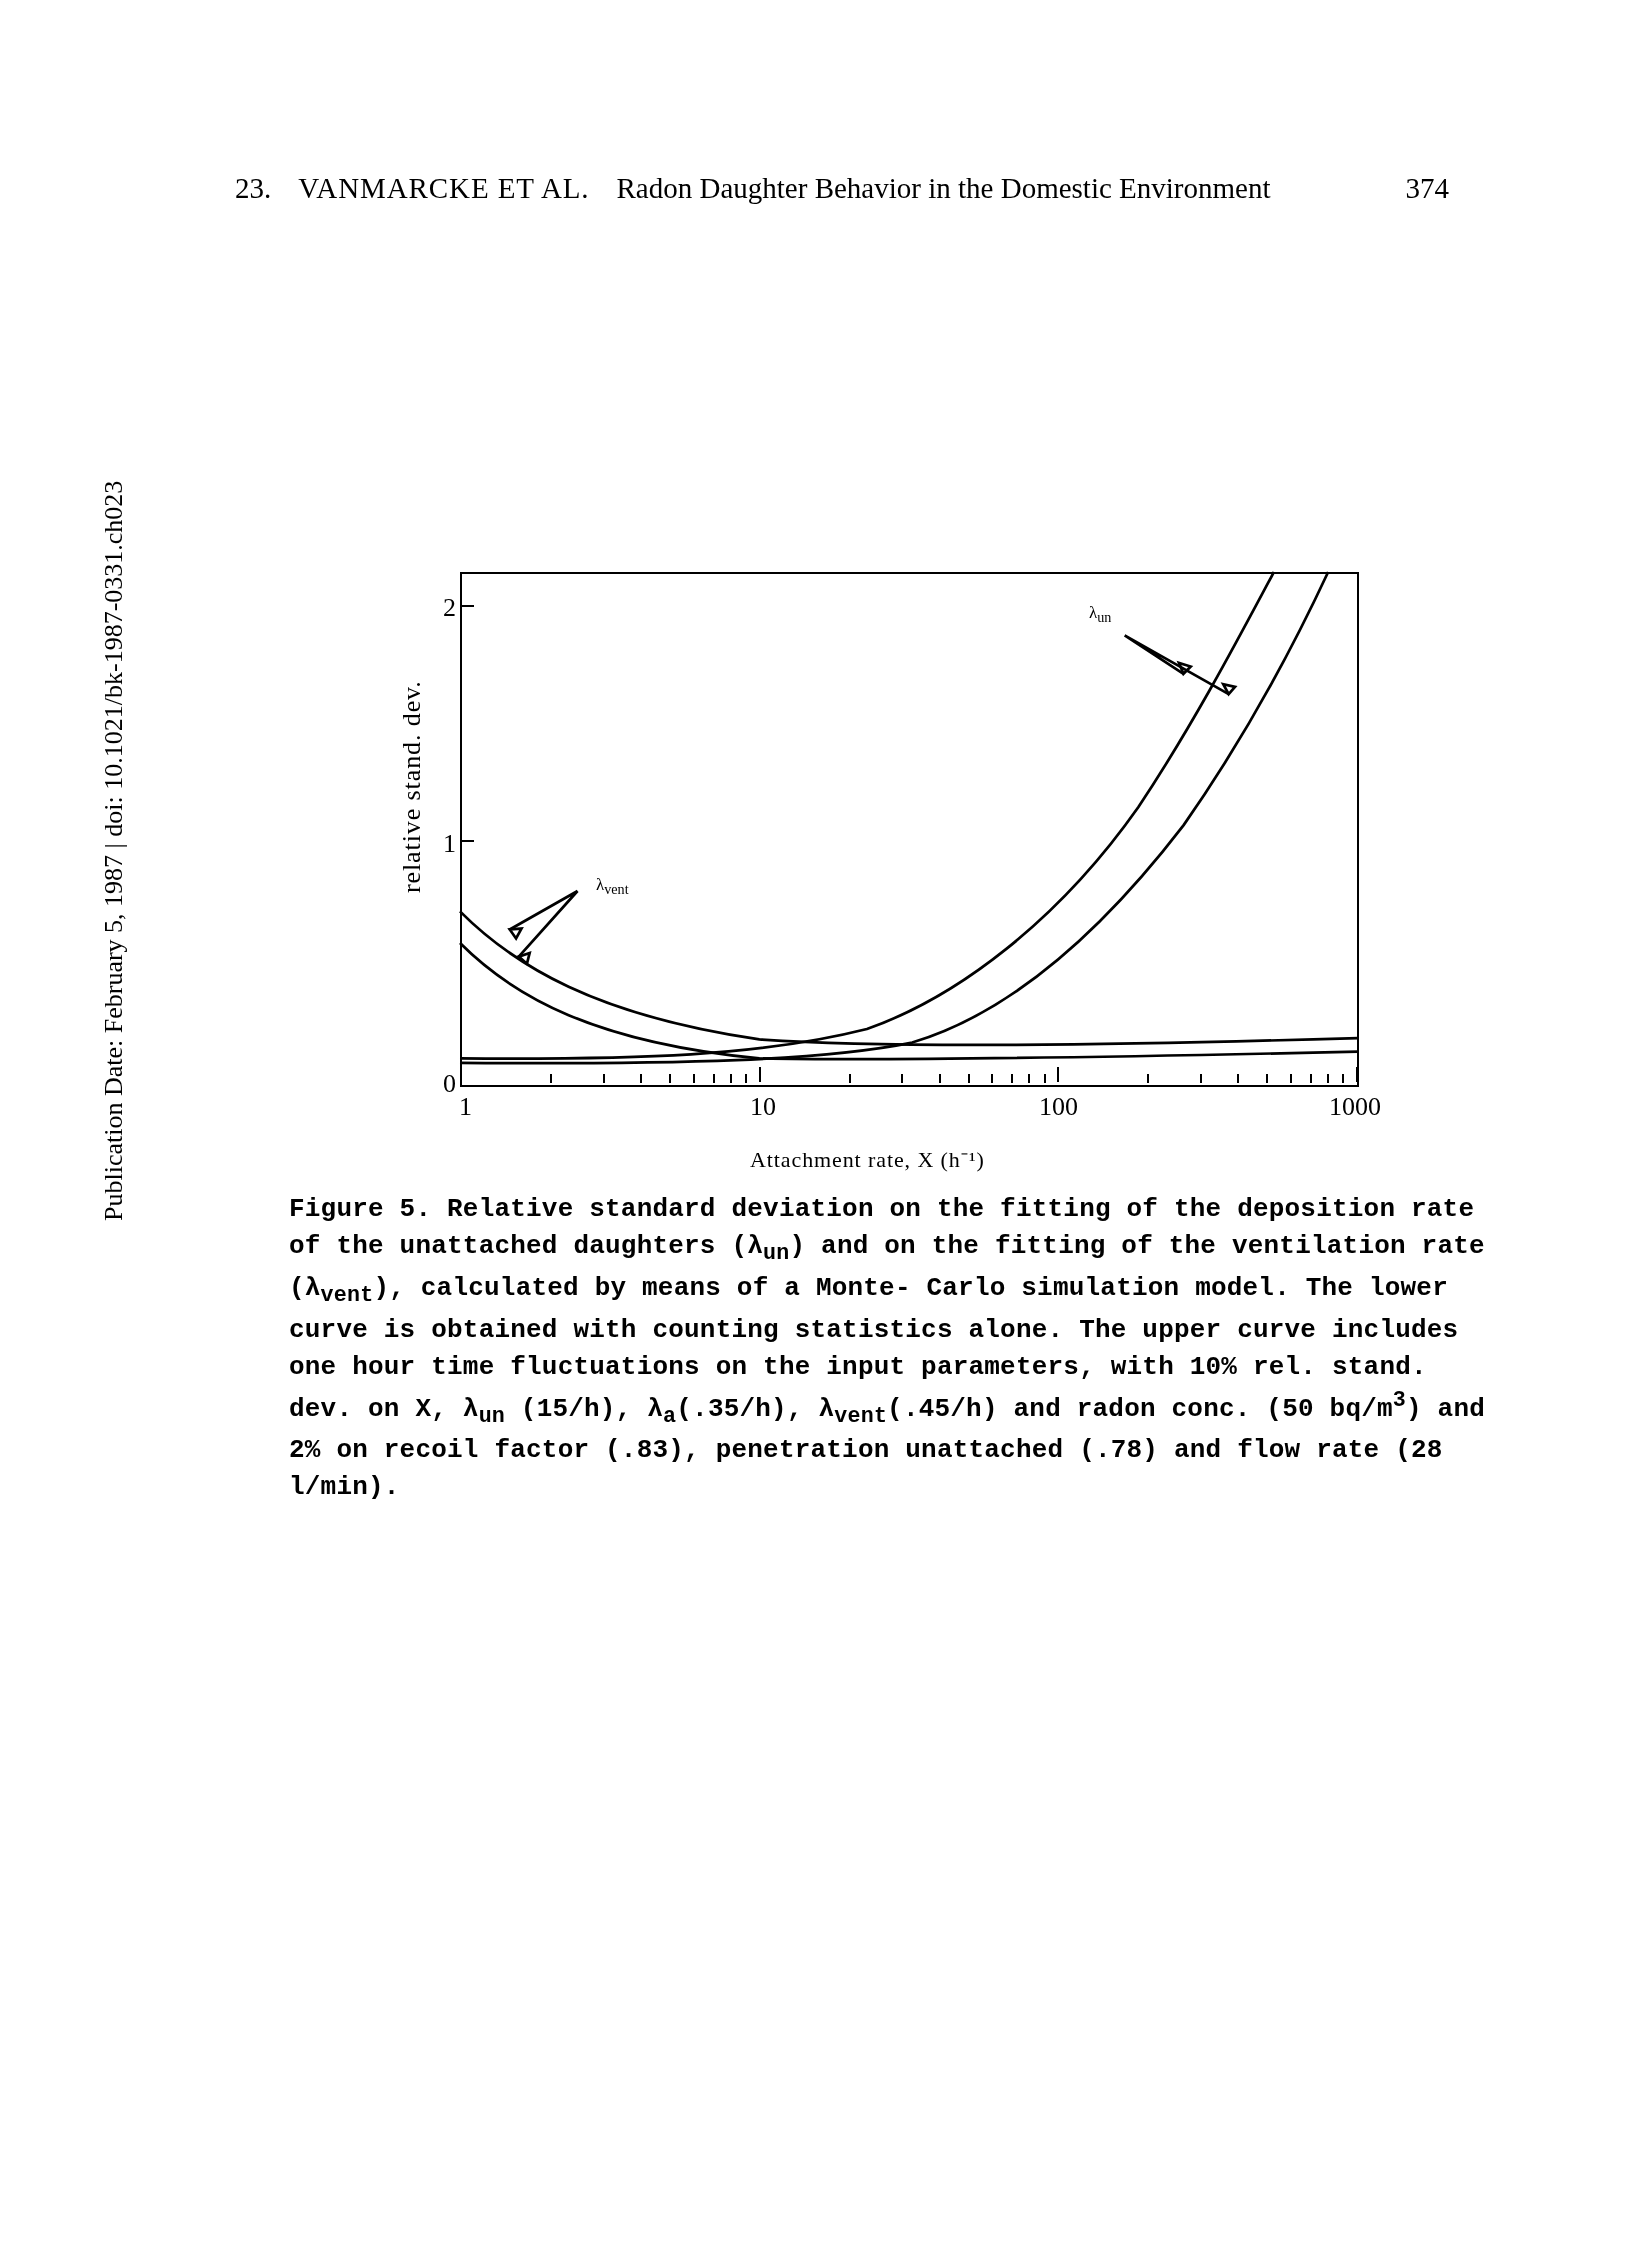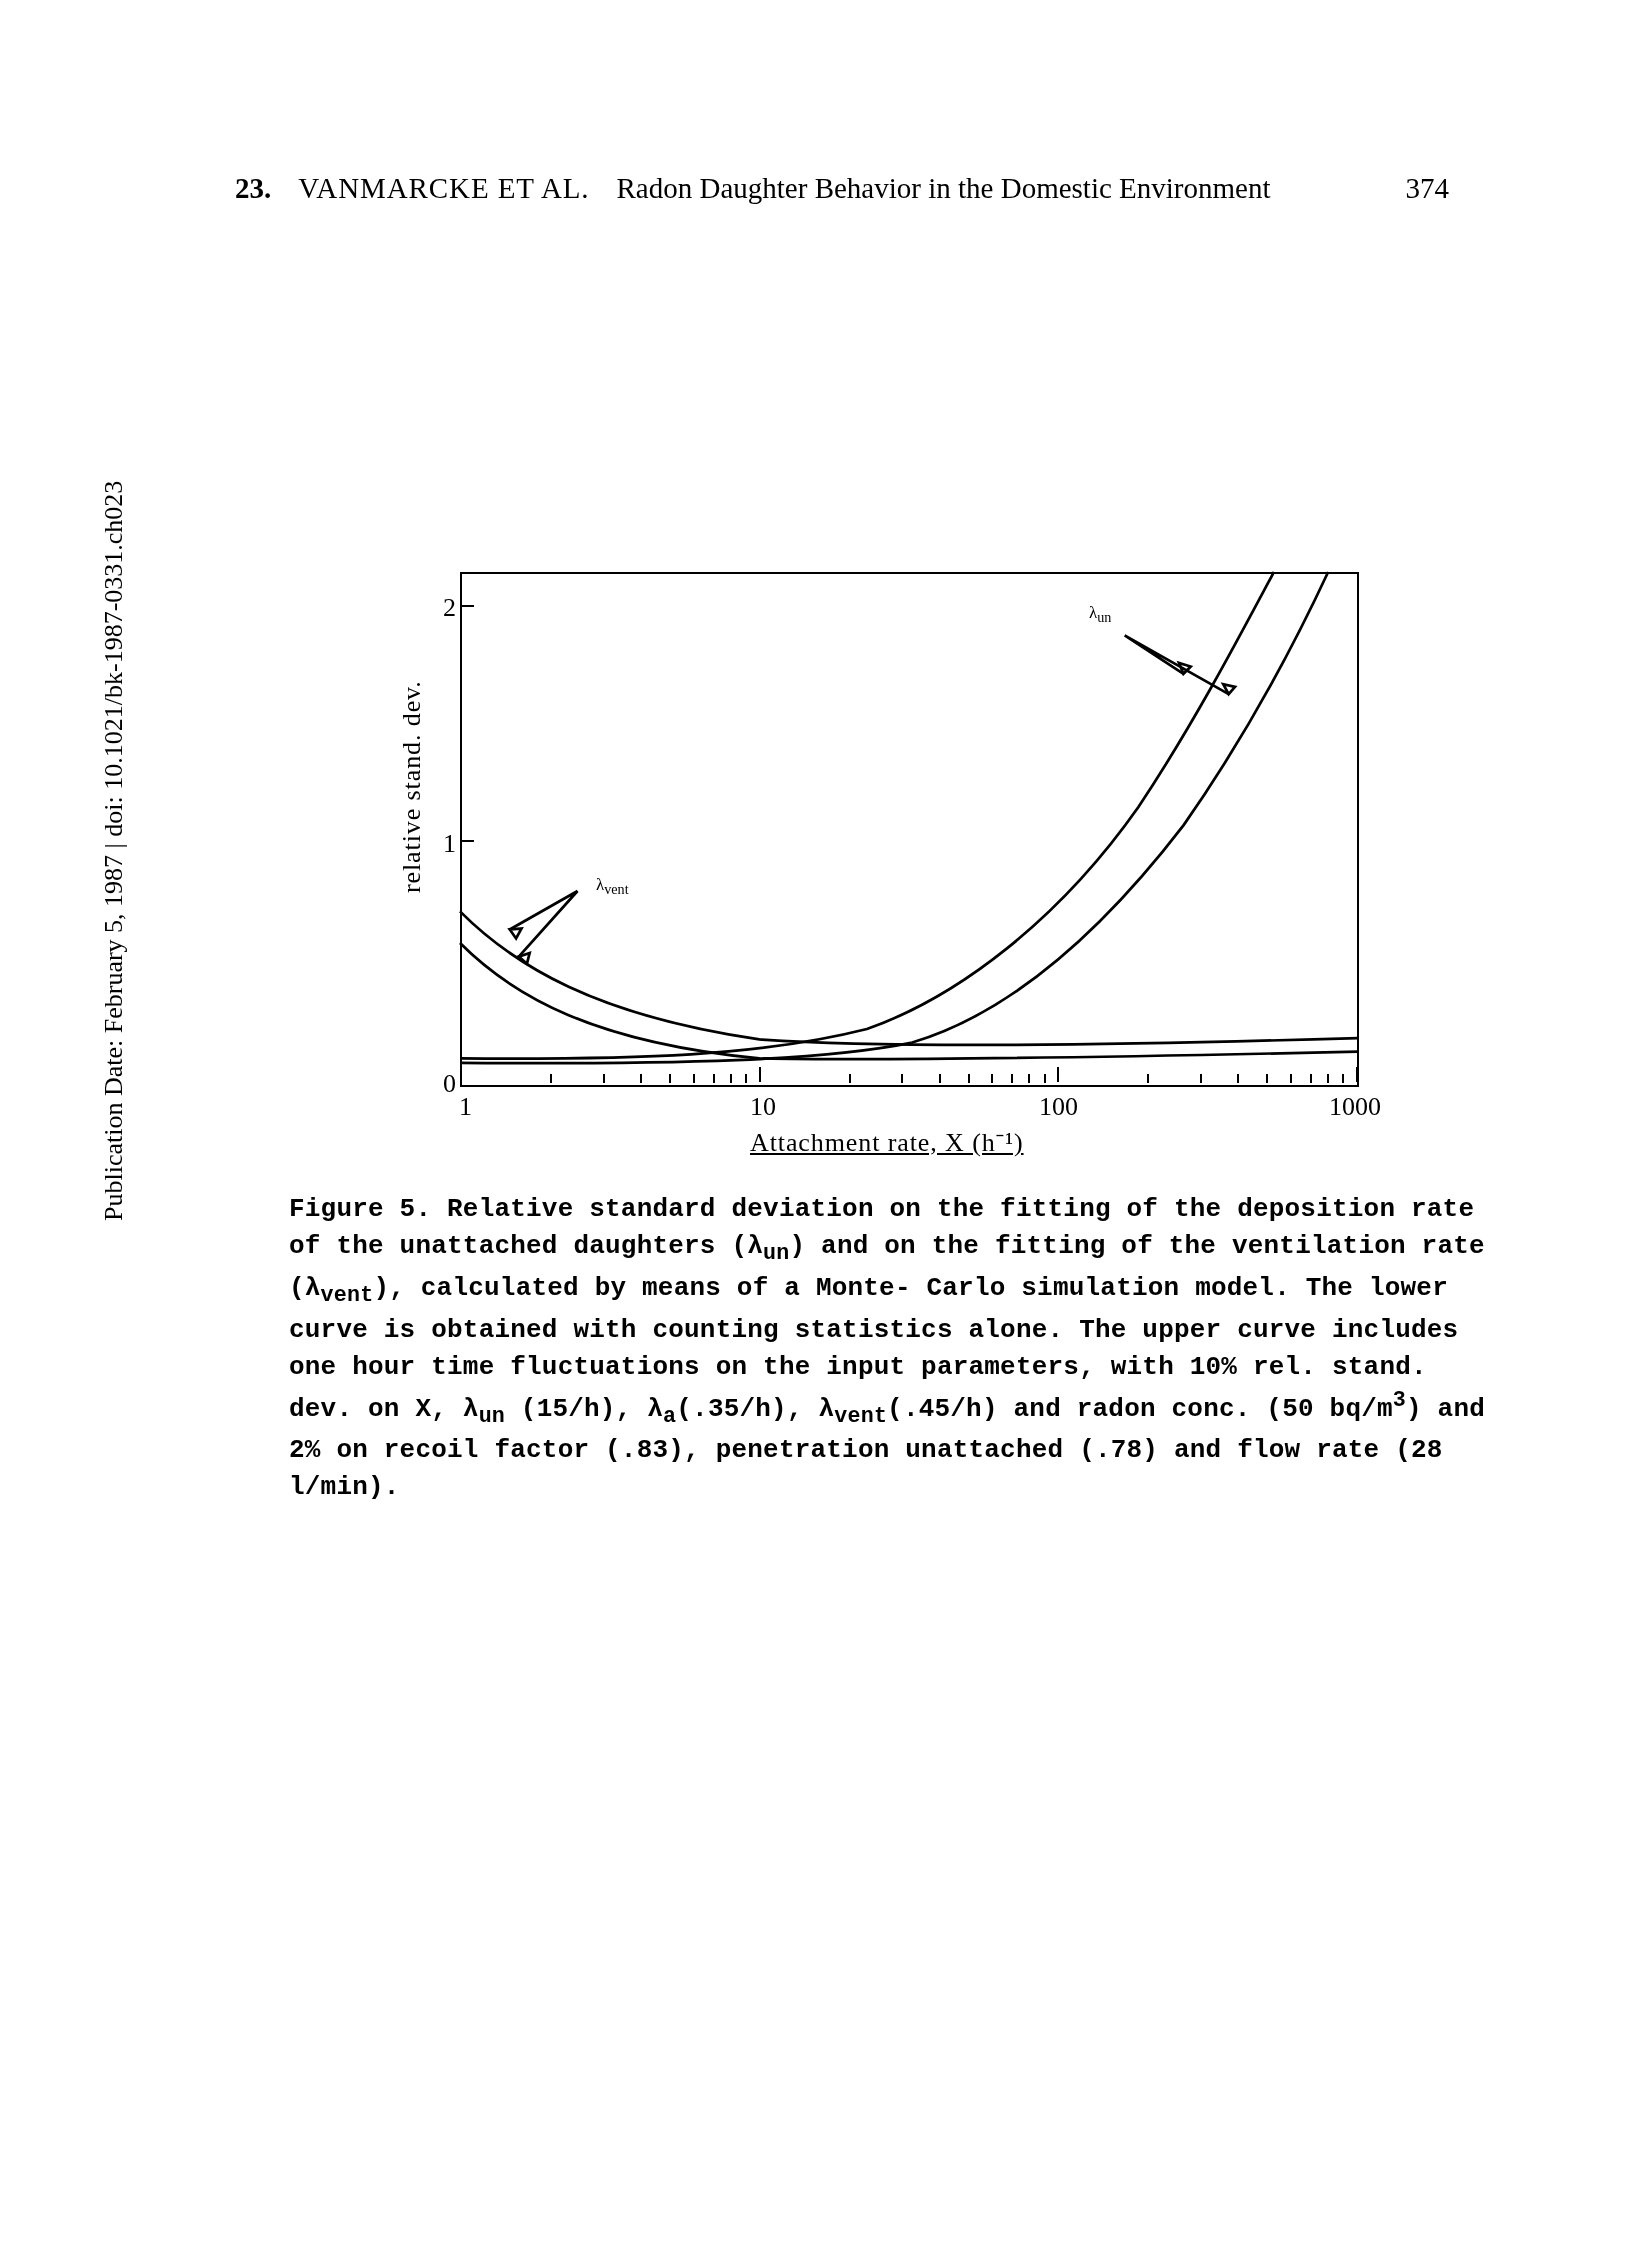--- a/index.html
+++ b/index.html
@@ -26,21 +26,21 @@
     white-space: nowrap;
   }
   .running-head {
     display: flex;
     align-items: baseline;
     gap: 27px;
     font-size: 29px;
     margin-bottom: 353px;
   }
   .running-head .chapnum {
-    font-weight: bold;
+    font-weight: normal;
   }
   .running-head .authors {
     letter-spacing: 0.9px;
     text-align: right;
   }
   .running-head .title {
     flex: 1;
   }
   .running-head .pagenum {
     margin-left: auto;
@@ -84,24 +84,23 @@
     top: 335px;
     transform: rotate(-90deg);
     transform-origin: left top;
     font-size: 26px;
     white-space: nowrap;
     letter-spacing: 0.9px;
   }
   .axis-title {
     position: absolute;
     left: 371px;
-    top: 565px;
-    font-size: 26px;
+    top: 585px;
+    font-size: 22px;
     letter-spacing: 0.9px;
-    text-decoration: underline;
   }
   .series-label {
     position: absolute;
     font-size: 17px;
   }
   .caption {
     margin-top: 36px;
     font-family: "Courier New", Courier, monospace;
     font-weight: bold;
     font-size: 26px;

